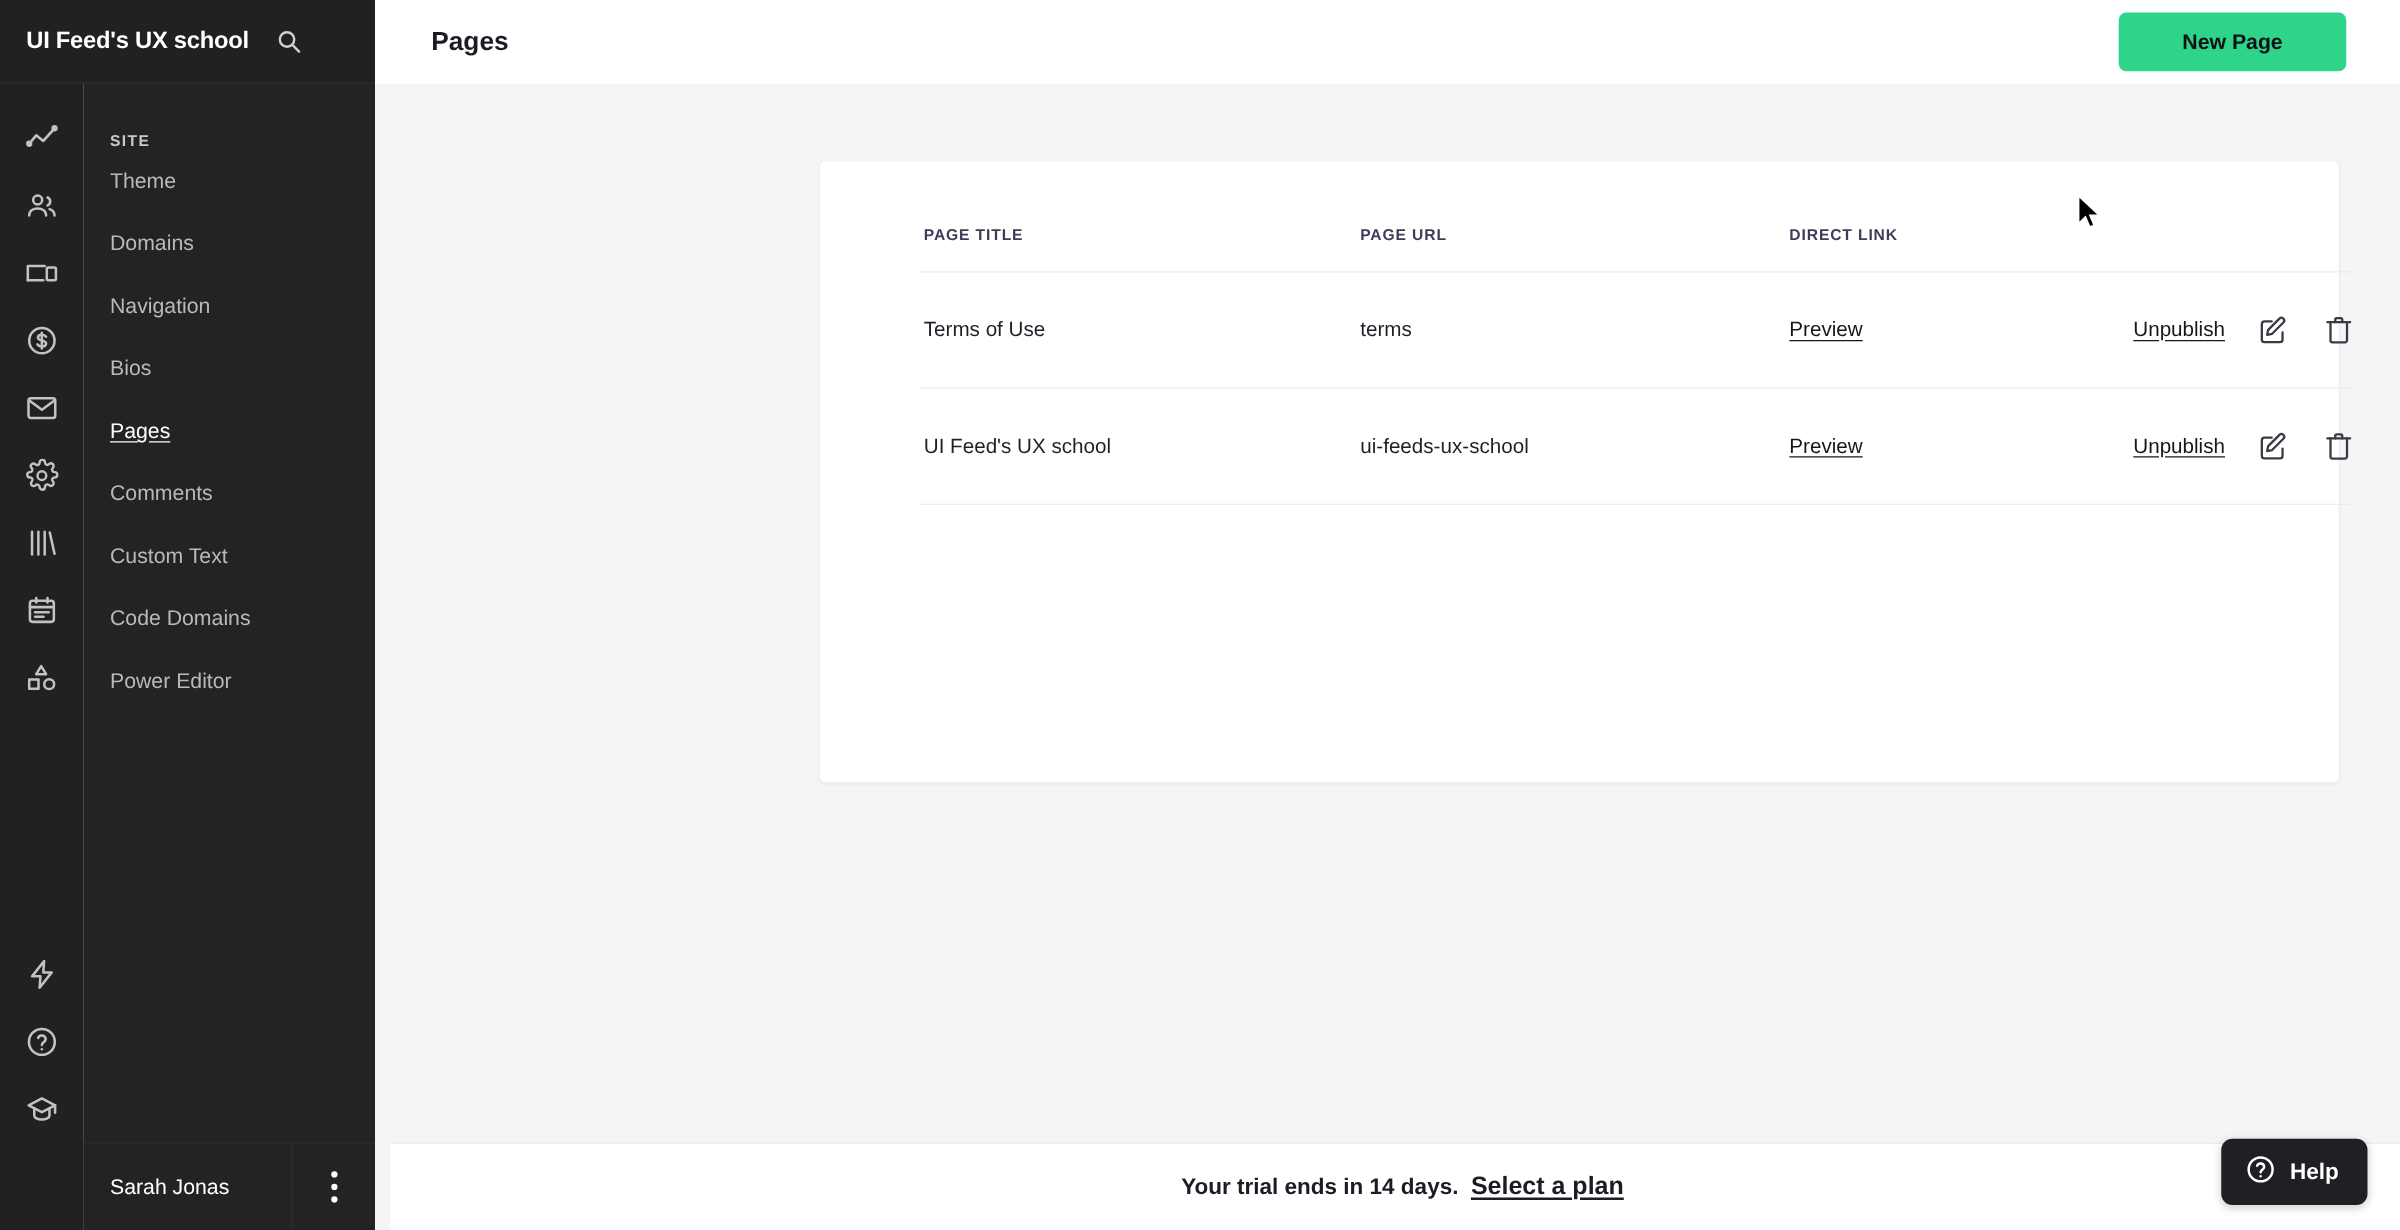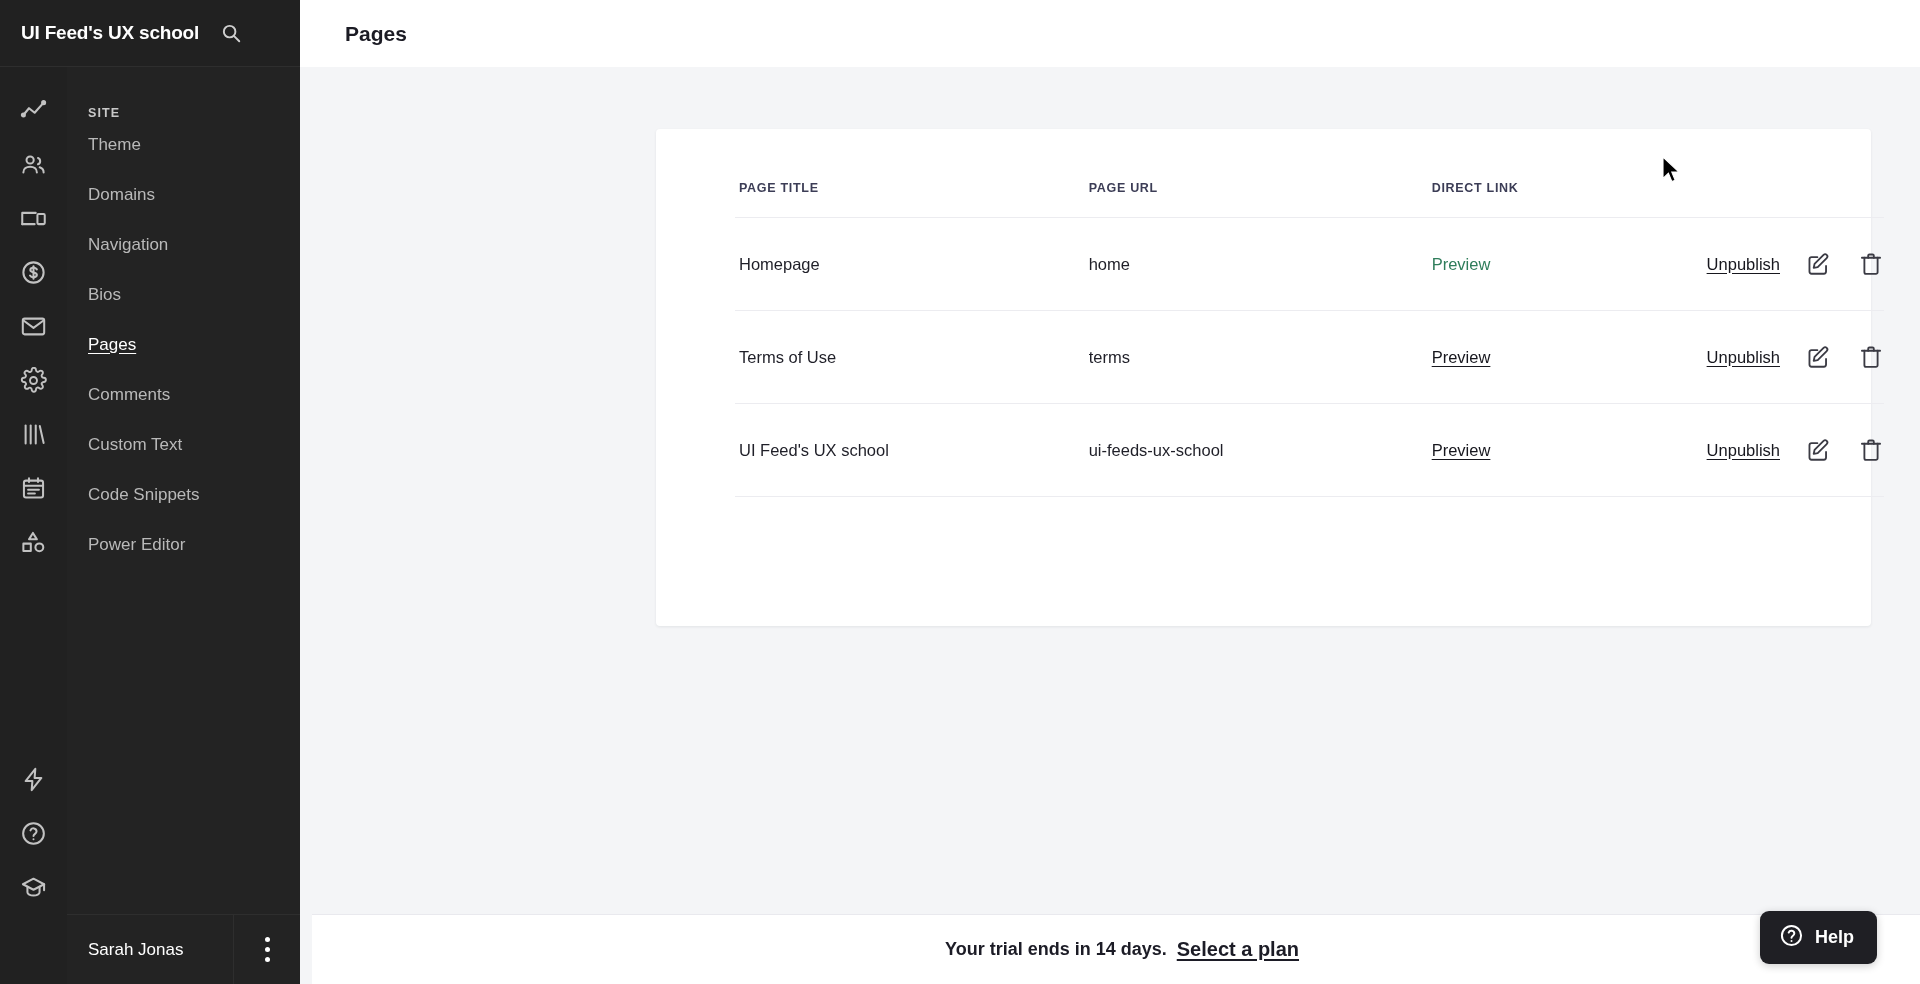--- a/index.html
+++ b/index.html
@@ -130,21 +130,21 @@
     position: absolute; left: 12px; bottom: 0; width: 100%; height: 70px;
     background: #ffffff; display: flex; align-items: center; justify-content: center;
     border-top: 1px solid #e9e9ee;
   }
   .banner-text { font-size: 18px; font-weight: bold; color: #1c1c26; }
   .banner-link {
     font-size: 20px; font-weight: bold; color: #1c1c26;
     text-decoration: underline; text-underline-offset: 3px; margin-left: 10px; cursor: pointer;
   }
   .help-btn {
-    position: absolute; right: 43px; bottom: 20px;
+    position: absolute; right: 26px; bottom: 20px;
     background: #1f1f24; color: #fff; border-radius: 9px;
     height: 53px; padding: 0 23px 0 19px;
     display: flex; align-items: center; gap: 11px;
     font-size: 18px; font-weight: bold; cursor: pointer;
     box-shadow: 0 2px 8px rgba(0,0,0,0.2);
   }
 
   
   .cursor { position: absolute; left: 1362px; top: 156px; pointer-events: none; }
 </style>
@@ -288,21 +288,21 @@
       <div class="side-item active">
         <span>Pages</span>
       </div>
       <div class="side-item">
         <span>Comments</span>
       </div>
       <div class="side-item">
         <span>Custom Text</span>
       </div>
       <div class="side-item">
-        <span>Code Snippets</span>
+        <span>Code Domains</span>
       </div>
       <div class="side-item">
         <span>Power Editor</span>
       </div>
     </div>
 
     <div class="side-bottom-bar">
       <div class="user-name">Sarah Jonas</div>
       <div class="kebab">
         <div class="kebab-inner">
@@ -311,60 +311,36 @@
           <i></i>
         </div>
       </div>
     </div>
   </div>
 
   <div class="main">
 
     <div class="topbar">
       <div class="page-title">Pages</div>
+      <button class="newpage-btn">New Page</button>
     </div>
 
     <div class="content-area">
       <div class="card">
         <table class="pages">
           <thead>
             <tr>
               <th class="col-title">PAGE TITLE</th>
               <th class="col-url">PAGE URL</th>
               <th class="col-link">DIRECT LINK</th>
               <th class="col-actions"></th>
             </tr>
           </thead>
           <tbody>
 
-            <tr>
-              <td class="col-title">Homepage</td>
-              <td class="col-url">home</td>
-              <td class="col-link">
-                <span class="preview-link">Preview</span>
-              </td>
-              <td class="col-actions">
-                <div class="actions-wrap">
-                  <span class="unpublish">Unpublish</span>
-                  <span>
-                    <svg class="act-icon" viewBox="0 0 24 24" fill="none" stroke="#3b3b44" stroke-width="1.7" stroke-linecap="round" stroke-linejoin="round">
-                        <path d="M18.5 13.8V19a2 2 0 0 1-2 2H5.2a2 2 0 0 1-2-2V7.7a2 2 0 0 1 2-2h5.3"></path>
-                        <path d="M16.2 3.6a2 2 0 0 1 2.9 2.9l-8.3 8.3-3.7.8.8-3.7z"></path>
-                      </svg>
-                  </span>
-                  <span>
-                    <svg class="act-icon" viewBox="0 0 24 24" fill="none" stroke="#3b3b44" stroke-width="1.7" stroke-linecap="round" stroke-linejoin="round">
-                        <path d="M3.6 6.2h16.8"></path>
-                        <path d="M9.4 6.2V4.4a1.2 1.2 0 0 1 1.2-1.2h2.8a1.2 1.2 0 0 1 1.2 1.2v1.8"></path>
-                        <path d="M5.9 6.2v13.4a1.5 1.5 0 0 0 1.5 1.5h9.2a1.5 1.5 0 0 0 1.5-1.5V6.2"></path>
-                      </svg>
-                  </span>
-                </div>
-              </td>
-            </tr>
 
             <tr>
               <td class="col-title">Terms of Use</td>
               <td class="col-url">terms</td>
               <td class="col-link">
                 <span class="preview-link underlined">Preview</span>
               </td>
               <td class="col-actions">
                 <div class="actions-wrap">
                   <span class="unpublish">Unpublish</span>

